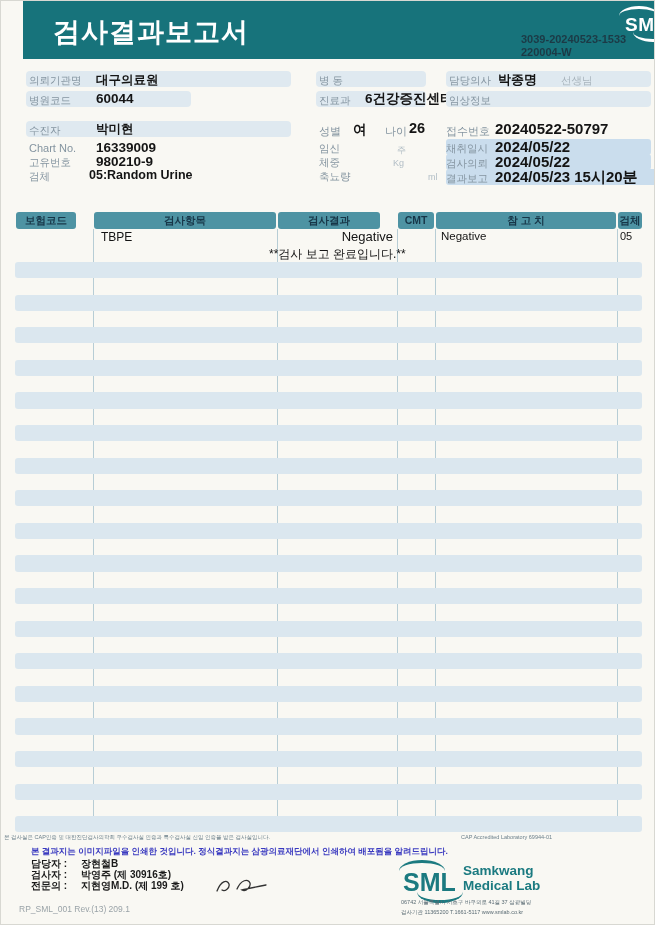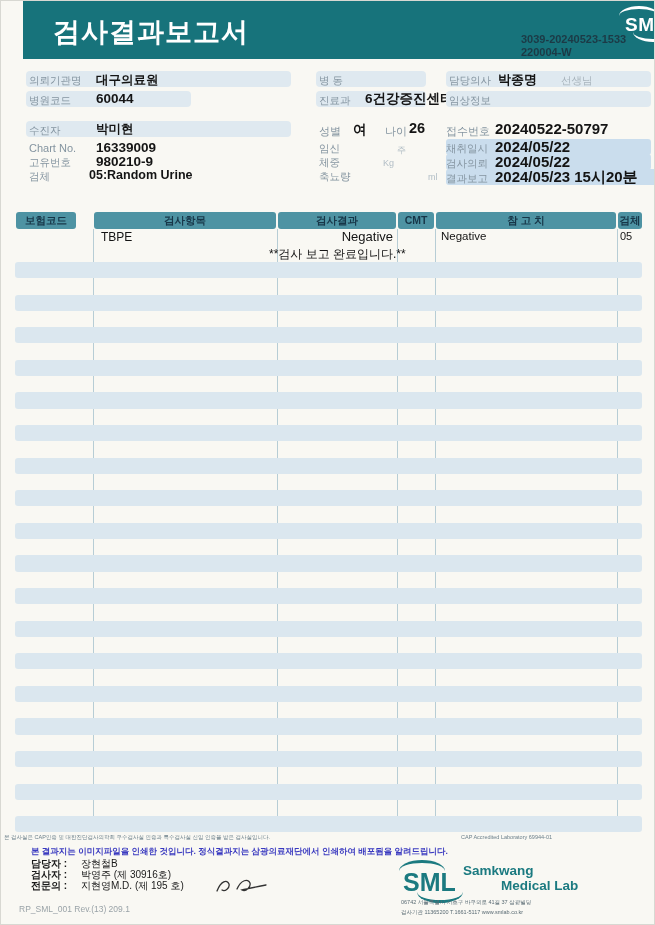--- a/index.html
+++ b/index.html
@@ -43,29 +43,29 @@
   .tbl-divider{position:absolute;top:228px;width:1px;height:603px;background:var(--divider);}
   .cell{position:absolute;white-space:nowrap;color:#141414;}
   .erow{width:627px;height:16.3px;border-radius:3px;}
   .erow.blue{background:var(--stripe-blue);}
   #empty-rows{position:absolute;left:14px;top:261px;width:627px;}
 
   
   .cap-line{position:absolute;font-size:5.5px;color:#6b7f8a;white-space:nowrap;}
   .notice{position:absolute;left:30px;top:845px;font-size:8.5px;font-weight:bold;color:var(--notice-blue);white-space:nowrap;}
   .sig-role{position:absolute;left:30px;font-size:10px;font-weight:bold;color:#1a1a1a;white-space:nowrap;}
-  .sig-name{position:absolute;left:80px;font-size:10px;font-weight:normal;color:#1a1a1a;white-space:nowrap;}
+  .sig-name{position:absolute;left:80px;font-size:10px;font-weight:bold;color:#1a1a1a;white-space:nowrap;}
   .doc-code{position:absolute;left:18px;top:903px;font-size:8.5px;color:#9aa3a8;}
   .ftr-logo{position:absolute;left:398px;top:858px;width:250px;height:60px;color:var(--brand-teal);}
   .ftr-logo .sml-text{position:absolute;left:4px;top:9px;font-size:25px;font-weight:bold;letter-spacing:0;}
   .ftr-logo .arc.top{left:0;top:1px;width:46px;height:11px;border-top-width:3.5px;}
   .ftr-logo .arc.bot{left:18px;top:33px;width:46px;height:11px;border-bottom-width:3.5px;}
   .brand{position:absolute;left:64px;font-size:13.5px;font-weight:bold;color:var(--brand-teal);white-space:nowrap;}
   .brand.b1{top:4px;}
-  .brand.b2{top:19px;margin-left:38px;}
+  .brand.b2{top:19px;}
   .addr{position:absolute;left:2px;font-size:5.5px;color:#5a6b74;white-space:nowrap;}
   .addr.a1{top:40px;}
   .addr.a2{top:50px;}
 </style>
 </head>
 <body>
 
 <div class="page">
 
   <div class="header-bar">
@@ -109,21 +109,21 @@
 
   <div class="lbl" style="left:318px;top:123px;font-size:11px;">성별</div>
   <div class="val" style="left:352px;top:120px;font-size:13.5px;">여</div>
   <div class="lbl" style="left:384px;top:123px;font-size:11px;">나이</div>
   <div class="val" style="left:408px;top:119px;font-size:14.5px;">26</div>
 
   <div class="lbl" style="left:318px;top:141px;">임신</div>
   <div class="unit" style="left:396px;top:143px;">주</div>
 
   <div class="lbl" style="left:318px;top:155px;">체중</div>
-  <div class="unit" style="left:382px;top:157px;">Kg</div>
+  <div class="unit" style="left:392px;top:157px;">Kg</div>
 
   <div class="lbl" style="left:318px;top:169px;">축뇨량</div>
   <div class="unit" style="left:396px;top:171px;padding-left:31px;">ml</div>
 
   <div class="pill" style="left:445px;top:70px;width:205px;"></div>
   <div class="lbl" style="left:448px;top:73px;">담당의사</div>
   <div class="val" style="left:497px;top:70px;font-size:13px;">박종명</div>
   <div class="lbl" style="left:560px;top:73px;color:#a8b4bc;">선생님</div>
 
   <div class="pill" style="left:445px;top:90px;width:205px;"></div>
@@ -139,21 +139,21 @@
   <div class="vbox" style="left:445px;top:153px;width:205px;"></div>
   <div class="lbl" style="left:445px;top:156px;">검사의뢰</div>
   <div class="val" style="left:494px;top:152px;font-size:15px;">2024/05/22</div>
 
   <div class="vbox" style="left:445px;top:168px;width:210px;"></div>
   <div class="lbl" style="left:445px;top:171px;">결과보고</div>
   <div class="val" style="left:494px;top:167px;font-size:15px;">2024/05/23 15시20분</div>
 
   <div class="tbl-head-cell" style="left:15px;width:60px;">보험코드</div>
   <div class="tbl-head-cell" style="left:93px;width:182px;">검사항목</div>
-  <div class="tbl-head-cell" style="left:277px;width:118px;">검사결과</div>
+  <div class="tbl-head-cell" style="left:277px;width:102px;">검사결과</div>
   <div class="tbl-head-cell" style="left:397px;width:36px;">CMT</div>
   <div class="tbl-head-cell" style="left:435px;width:180px;">참 고 치</div>
   <div class="tbl-head-cell" style="left:617px;width:24px;">검체</div>
 
   <div class="tbl-divider" style="left:92px;"></div>
   <div class="tbl-divider" style="left:276px;"></div>
   <div class="tbl-divider" style="left:396px;"></div>
   <div class="tbl-divider" style="left:434px;"></div>
   <div class="tbl-divider" style="left:616px;"></div>
 
@@ -204,21 +204,21 @@
 
   <div class="cap-line" style="left:3px;top:833px;">본 검사실은 CAP인증 및 대한진단검사의학회 우수검사실 인증과 특수검사실 신임 인증을 받은 검사실입니다.</div>
   <div class="cap-line" style="left:460px;top:833px;">CAP Accredited Laboratory 69944-01</div>
   <div class="notice">본 결과지는 이미지파일을 인쇄한 것입니다. 정식결과지는 삼광의료재단에서 인쇄하여 배포됨을 알려드립니다.</div>
 
   <div class="sig-role" style="top:856px;">담당자 :</div>
   <div class="sig-name" style="top:856px;">장현철B</div>
   <div class="sig-role" style="top:867px;">검사자 :</div>
   <div class="sig-name" style="top:867px;">박영주 (제 30916호)</div>
   <div class="sig-role" style="top:878px;">전문의 :</div>
-  <div class="sig-name" style="top:878px;">지현영M.D. (제 195 호)</div>
+  <div class="sig-name" style="top:878px;">지현영M.D. (제 199 호)</div>
   <svg style="position:absolute;left:212px;top:874px;" width="58" height="22" viewBox="0 0 58 22">
     <path d="M4 16 C 8 6, 14 4, 16 9 C 17 13, 12 17, 9 15 M 24 14 C 28 5, 35 3, 37 8 C 38 12, 33 17, 29 15 C 33 14, 43 12, 53 10" fill="none" stroke="#333" stroke-width="1.3" stroke-linecap="round"></path>
   </svg>
 
   <div class="ftr-logo">
     <div class="arc top"></div>
     <span class="sml-text">SML</span>
     <div class="arc bot"></div>
     <div class="brand b1">Samkwang</div>
     <div class="brand b2">Medical Lab</div>

